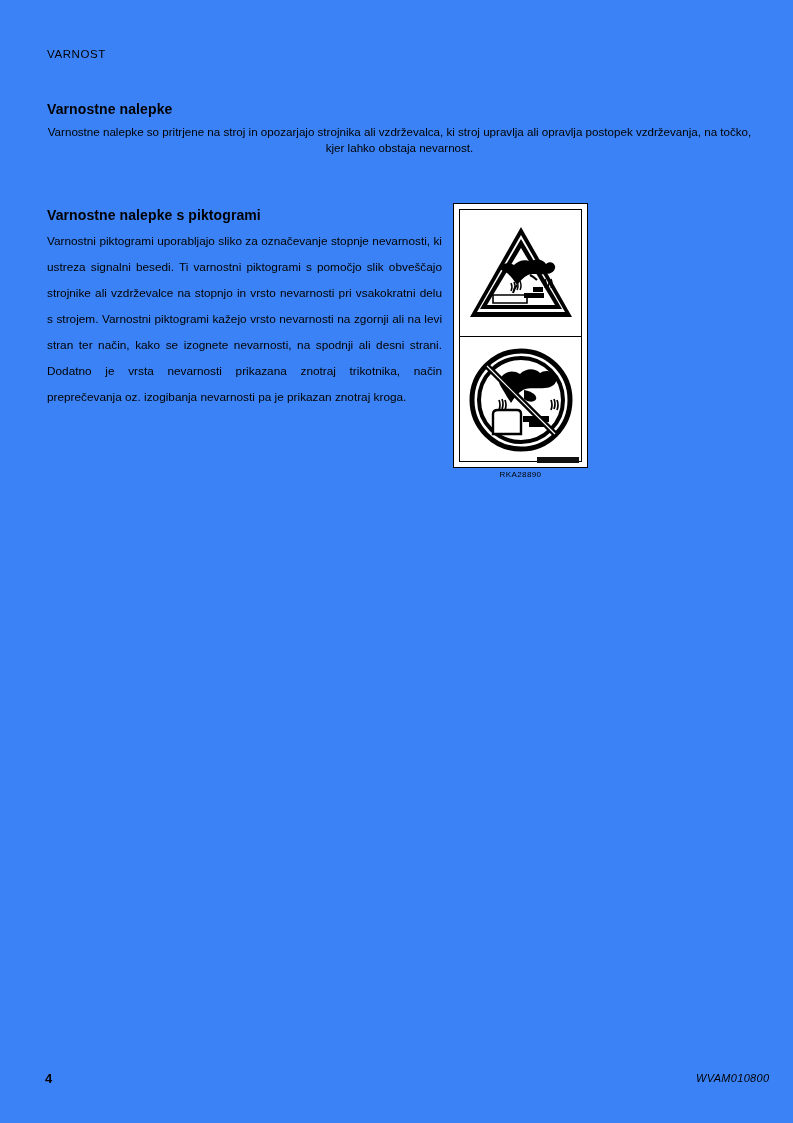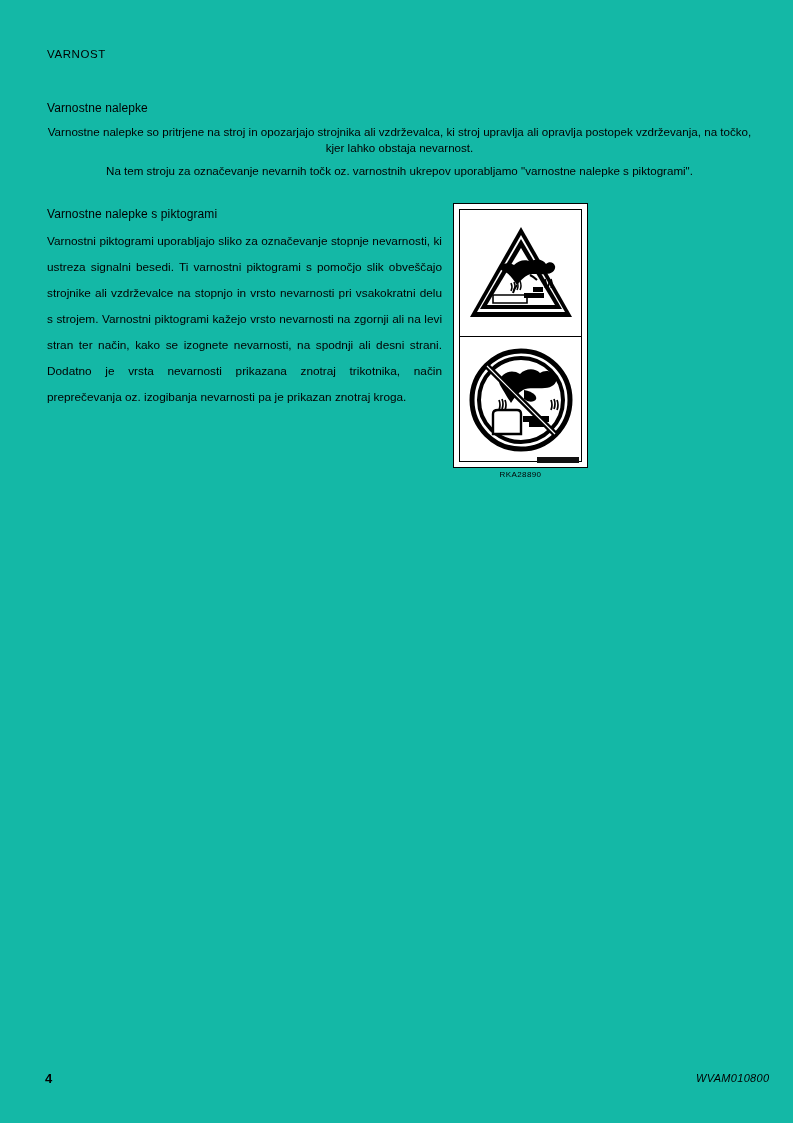--- a/index.html
+++ b/index.html
@@ -8,40 +8,40 @@
     background: #ffffff;
   }
   body {
     font-family: "Liberation Sans", sans-serif;
     color: #000000;
   }
   .page {
     position: relative;
     width: 793px;
     height: 1123px;
-    background: #14b8a6;
+    background: #3b82f6;
     overflow: hidden;
   }
 
   
   .running-header {
     position: absolute;
     left: 47px;
     top: 48px;
     font-size: 11.5px;
     letter-spacing: 0.6px;
     color: #000;
     white-space: nowrap;
   }
 
   
   .section-heading {
     position: absolute;
-    font-weight: normal;
-    font-size: 12px;
+    font-weight: bold;
+    font-size: 14px;
     letter-spacing: 0.1px;
     color: #000;
     white-space: nowrap;
   }
   #heading-labels { left: 47px; top: 101px; }
   #heading-pictograms { left: 47px; top: 207px; }
 
   
   .body-par {
     position: absolute;
@@ -189,21 +189,20 @@
 <body>
 
 <div class="page">
 
   <div class="running-header">VARNOST</div>
 
   <div class="section-heading" id="heading-labels">Varnostne nalepke</div>
 
   <div class="body-par" id="par-intro-1">Varnostne nalepke so pritrjene na stroj in opozarjajo strojnika ali vzdrževalca, ki stroj upravlja ali opravlja postopek vzdrževanja, na točko, kjer lahko obstaja nevarnost.</div>
 
-  <div class="body-par" id="par-intro-2">Na tem stroju za označevanje nevarnih točk oz. varnostnih ukrepov uporabljamo "varnostne nalepke s piktogrami".</div>
 
   <div class="section-heading" id="heading-pictograms">Varnostne nalepke s piktogrami</div>
 
   <div class="body-par-justified" id="par-pictograms">Varnostni piktogrami uporabljajo sliko za označevanje stopnje nevarnosti, ki ustreza signalni besedi. Ti varnostni piktogrami s pomočjo slik obveščajo strojnike ali vzdrževalce na stopnjo in vrsto nevarnosti pri vsakokratni delu s strojem. Varnostni piktogrami kažejo vrsto nevarnosti na zgornji ali na levi stran ter način, kako se izognete nevarnosti, na spodnji ali desni strani. Dodatno je vrsta nevarnosti prikazana znotraj trikotnika, način preprečevanja oz. izogibanja nevarnosti pa je prikazan znotraj kroga.</div>
 
   <div class="figure">
     <div class="figure-outer"></div>
     <div class="figure-inner"></div>
     <div class="figure-divider"></div>
 

